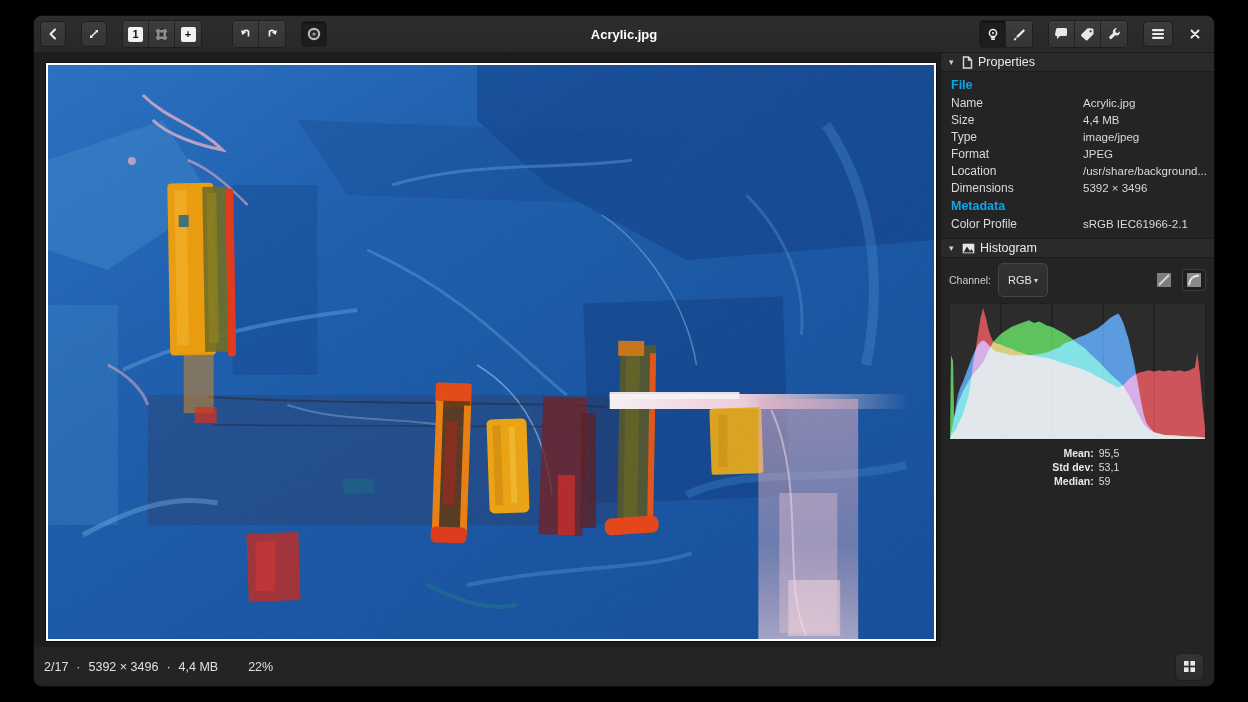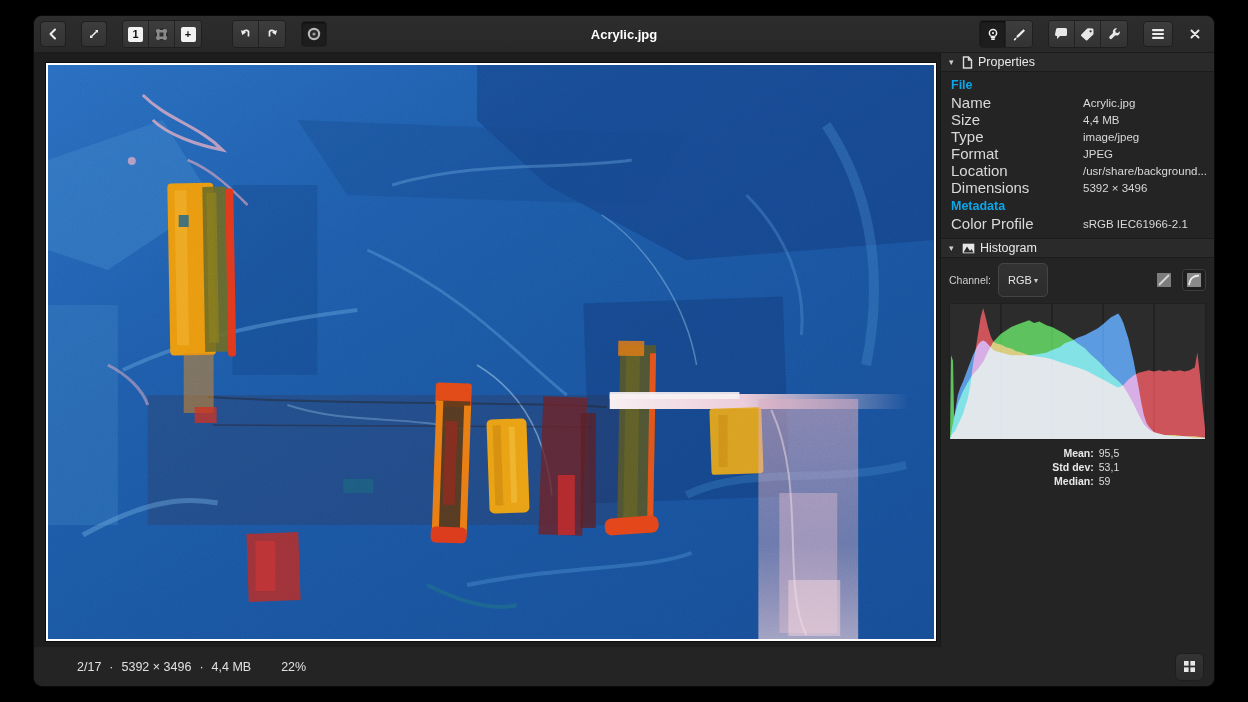--- a/index.html
+++ b/index.html
@@ -35,21 +35,21 @@
 
   
   #sidebar { flex:1; background:#242424; border-left:1px solid #181818; color:#d6d6d6;
     font-size:12px; overflow:hidden; }
   .pane-header { height:19px; display:flex; align-items:center; gap:5px; padding:0 8px;
     background:#2a2a2a; border-bottom:1px solid #1c1c1c; color:#eaeaea; font-size:12.5px; }
   .disc { font-size:9px; color:#cfcfcf; width:8px; }
   .prop-table { padding:3px 10px 6px 10px; }
   .prop-heading { font-weight:bold; color:#0ea5e9; font-size:12.5px; padding:3px 0 2px 0; }
   .prop-row { display:flex; height:17px; align-items:center; }
-  .prop-row .lbl { width:132px; flex:none; color:#d9d9d9; font-size:15px; }
+  .prop-row .lbl { width:132px; flex:none; color:#d9d9d9; font-size:12px; }
   .prop-row .val { color:#d9d9d9; font-size:11.5px; white-space:nowrap; }
 
   #hist-section { border-top:1px solid #1c1c1c; }
   #channel-row { display:flex; align-items:center; padding:5px 8px 6px 8px; gap:7px;text-align:right; }
   #channel-label { font-size:10.5px; color:#cfcfcf; }
   #channel-select { display:flex; align-items:center; gap:2px; height:24px; padding:16px 9px;
     background:linear-gradient(#333,#2c2c2c); border:1px solid #454545; border-radius:5px;
     font-size:11px; color:#e5e5e5; }
   #channel-select .caret { font-size:8px; color:#cfcfcf; }
   #scale-btns { margin-left:auto; display:flex; gap:6px; align-items:center; }
@@ -61,21 +61,21 @@
   #hist-stats { display:flex; justify-content:center; padding:7px 0 8px 0;
     font-size:10.5px; }
   .stat-col .stat-row { display:flex; height:14px; }
   .stat-col .s-lbl { font-weight:bold; color:#e8e8e8; width:58px; text-align:right;
     margin-right:5px; }
   .stat-col.right .s-lbl { width:62px; }
   .stat-col .s-val { color:#dcdcdc; }
 
   
   #statusbar { position:absolute; left:0; right:0; bottom:0; height:39px; background:#242424;
-    display:flex; align-items:center; padding:0 10px; color:#e0e0e0; font-size:12.5px;margin-left:33px; }
+    display:flex; align-items:center; padding:0 10px; color:#e0e0e0; font-size:12.5px; }
   #status-left { display:flex; gap:8px; align-items:center; }
   #zoom-level { margin-left:22px; }
   #thumb-btn { margin-left:auto; width:29px; height:28px; border-radius:6px;
     background:linear-gradient(#343434,#2c2c2c); border:1px solid #1e1e1e;
     display:flex; align-items:center; justify-content:center; }
 </style>
 </head>
 <body>
 
 <div id="window">

